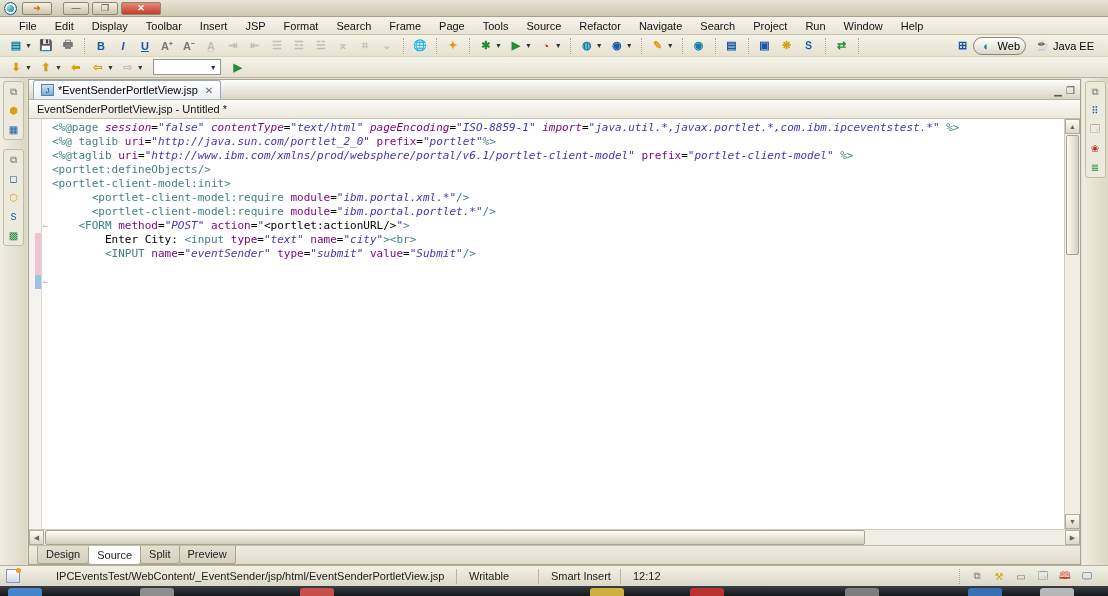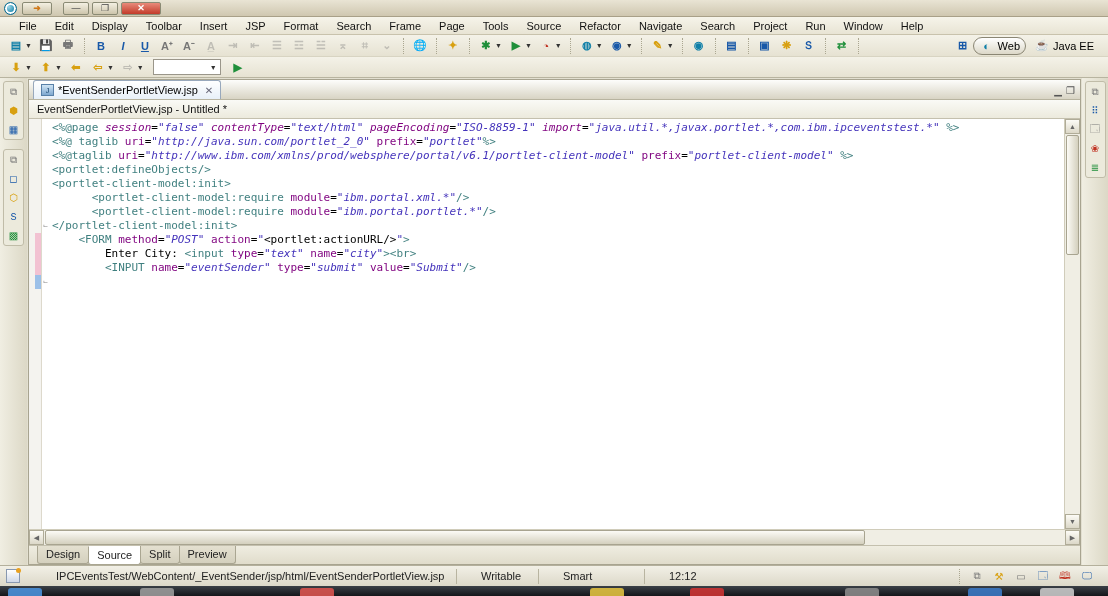--- a/index.html
+++ b/index.html
@@ -76,22 +76,22 @@
 
   .viewtabs { height:19px; background:linear-gradient(#efede1,#e0dccb); border-top:1px solid #c4c0ae; display:flex; align-items:center; padding-left:8px; }
   .vtab { height:18px; padding:2px 8px; font-size:11px; border:1px solid #aaa692; border-top:none; background:linear-gradient(#e4e0d0,#d4d0be); color:#222; border-radius:0 0 3px 3px; margin-right:-1px; }
   .vtab.active { background:#fff; font-weight:normal; border-top:1px solid #fff; height:19px; }
 
   
   .statusbar { position:absolute; left:0; right:0; bottom:10px; height:21px; background:linear-gradient(#f2f0e6,#dcd8c8); border-top:1px solid #b4b09c; display:flex; align-items:center; font-size:11px; color:#222; }
   .sb-icon { width:14px; height:14px; margin:0 6px 0 6px; background:linear-gradient(#fff,#cfd8e8); border:1px solid #8898b0; position:relative; }
   .sb-icon::after { content:""; position:absolute; right:-2px; top:-2px; width:5px; height:5px; background:#e8a020; border-radius:50%; }
   .sb-path { width:430px; padding-left:30px; white-space:nowrap; overflow:hidden; }
-  .sb-cell { width:82px; padding-left:24px; border-left:1px solid #b8b4a0; height:15px; line-height:15px; }
-  .sb-cell.pos { width:70px;margin-left:24px; }
+  .sb-cell { width:82px; padding-left:12px; border-left:1px solid #b8b4a0; height:15px; line-height:15px; }
+  .sb-cell.pos { width:70px; }
   .sb-right { margin-left:auto; display:flex; gap:8px; padding-right:14px; border-left:1px dotted #aaa690; padding-left:10px; }
   .sb-right .fv-ic { width:14px; }
 
   
   .taskbar { position:absolute; left:0; right:0; bottom:0; height:10px; background:linear-gradient(#3a3f46,#14161a); overflow:hidden; }
   .tb-item { position:absolute; top:2px; width:34px; height:14px; border-radius:3px; opacity:.9; }
 
   .g-blue { color:#1858a8; } .g-green { color:#1f8f3a; } .g-red { color:#c03020; }
   .g-yellow { color:#d8a010; } .g-gray { color:#777; } .g-teal { color:#0f7fa8; }
 </style>
@@ -353,21 +353,20 @@
           <div class="fmark" style="top: 156px; transform: scaleY(-1);">⌐</div>
         </div>
       <div class="codearea" id="codearea">
           <div class="cline"><span class="tok-t">&lt;%@page </span><span class="tok-ai">session</span><span class="tok-p">=</span><span class="tok-v">"false"</span><span class="tok-p"> </span><span class="tok-ai">contentType</span><span class="tok-p">=</span><span class="tok-v">"text/html"</span><span class="tok-p"> </span><span class="tok-ai">pageEncoding</span><span class="tok-p">=</span><span class="tok-v">"ISO-8859-1"</span><span class="tok-p"> </span><span class="tok-ai">import</span><span class="tok-p">=</span><span class="tok-v">"java.util.*,javax.portlet.*,com.ibm.ipceventstest.*"</span><span class="tok-t"> %&gt;</span></div>
           <div class="cline"><span class="tok-t">&lt;%@ taglib </span><span class="tok-a">uri</span><span class="tok-p">=</span><span class="tok-v">"http://java.sun.com/portlet_2_0"</span><span class="tok-p"> </span><span class="tok-a">prefix</span><span class="tok-p">=</span><span class="tok-v">"portlet"</span><span class="tok-t">%&gt;</span></div>
           <div class="cline"><span class="tok-t">&lt;%@taglib </span><span class="tok-a">uri</span><span class="tok-p">=</span><span class="tok-v">"http://www.ibm.com/xmlns/prod/websphere/portal/v6.1/portlet-client-model"</span><span class="tok-p"> </span><span class="tok-a">prefix</span><span class="tok-p">=</span><span class="tok-v">"portlet-client-model"</span><span class="tok-t"> %&gt;</span></div>
           <div class="cline"><span class="tok-t">&lt;portlet:defineObjects/&gt;</span></div>
           <div class="cline"><span class="tok-t">&lt;portlet-client-model:init&gt;</span></div>
           <div class="cline"><span class="tok-p">      </span><span class="tok-t">&lt;portlet-client-model:require </span><span class="tok-a">module</span><span class="tok-p">=</span><span class="tok-v">"ibm.portal.xml.*"</span><span class="tok-t">/&gt;</span></div>
           <div class="cline"><span class="tok-p">      </span><span class="tok-t">&lt;portlet-client-model:require </span><span class="tok-a">module</span><span class="tok-p">=</span><span class="tok-v">"ibm.portal.portlet.*"</span><span class="tok-t">/&gt;</span></div>
-          <div class="cline"><span class="tok-t">&lt;/portlet-client-model:init&gt;</span></div>
           <div class="cline"><span class="tok-p">    </span><span class="tok-t">&lt;FORM </span><span class="tok-a">method</span><span class="tok-p">=</span><span class="tok-v">"POST"</span><span class="tok-p"> </span><span class="tok-a">action</span><span class="tok-p">=</span><span class="tok-v">"</span><span class="tok-p">&lt;portlet:actionURL/&gt;</span><span class="tok-v">"</span><span class="tok-t">&gt;</span></div>
           <div class="cline"><span class="tok-p">        Enter City: </span><span class="tok-t">&lt;input </span><span class="tok-a">type</span><span class="tok-p">=</span><span class="tok-v">"text"</span><span class="tok-p"> </span><span class="tok-a">name</span><span class="tok-p">=</span><span class="tok-v">"city"</span><span class="tok-t">&gt;&lt;br&gt;</span></div>
           <div class="cline"><span class="tok-p">        </span><span class="tok-t">&lt;INPUT </span><span class="tok-a">name</span><span class="tok-p">=</span><span class="tok-v">"eventSender"</span><span class="tok-p"> </span><span class="tok-a">type</span><span class="tok-p">=</span><span class="tok-v">"submit"</span><span class="tok-p"> </span><span class="tok-a">value</span><span class="tok-p">=</span><span class="tok-v">"Submit"</span><span class="tok-t">/&gt;</span></div>
         </div>
       <div class="vscroll">
         <div class="arr">▲</div>
         <div class="thumb"></div>
         <div style="flex:1"></div>
         <div class="arr">▼</div>
       </div>

